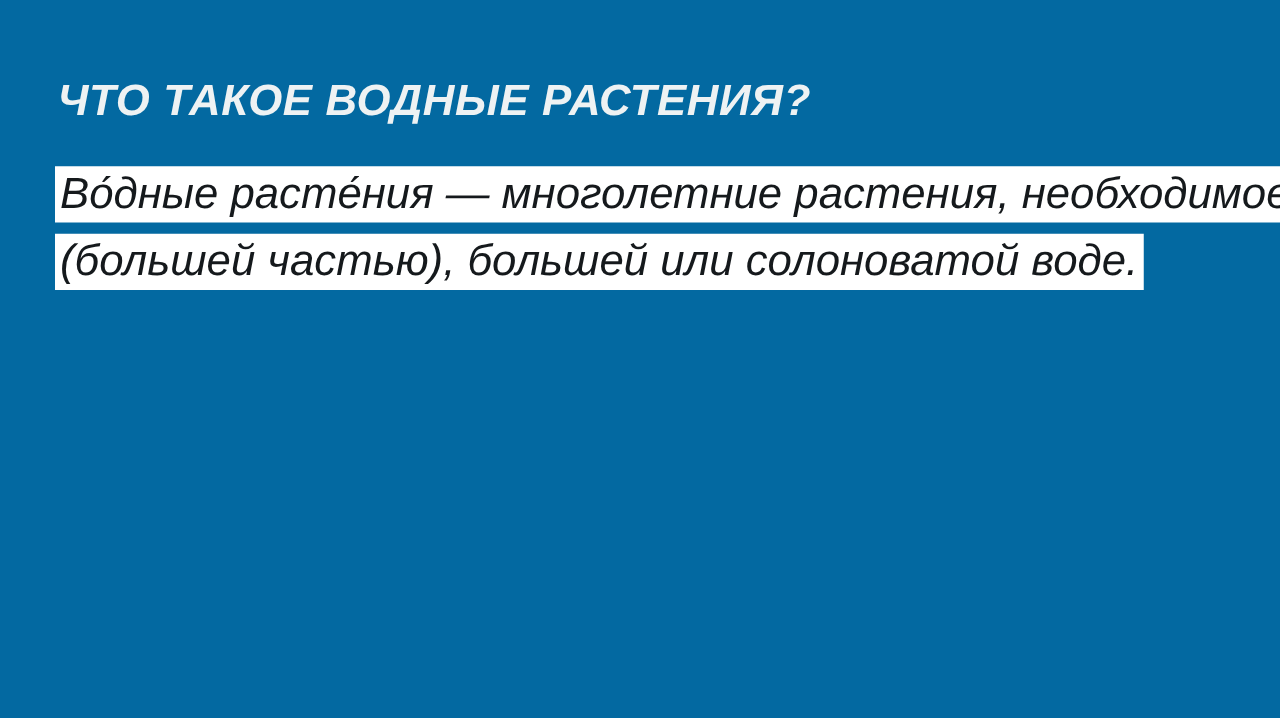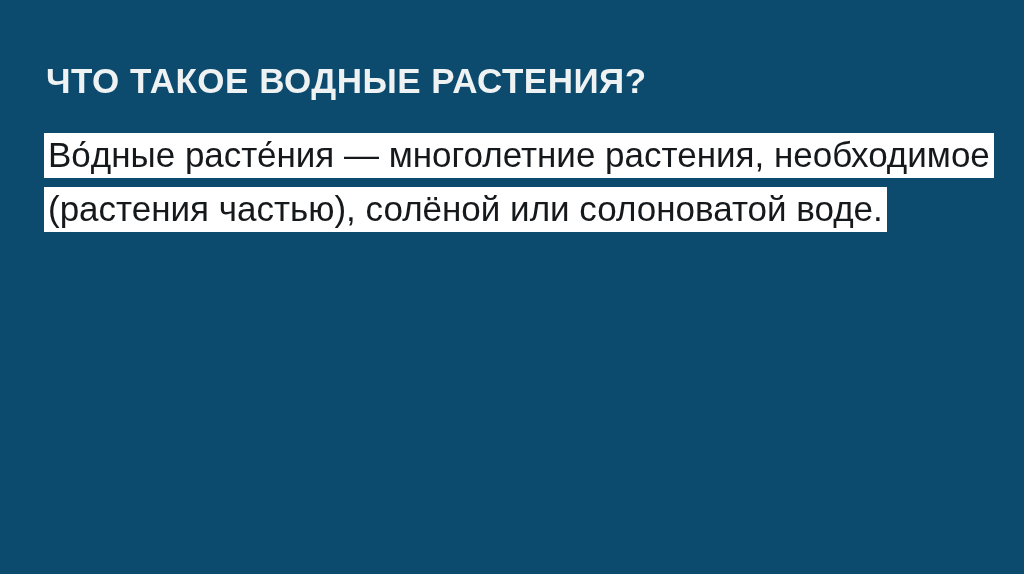--- a/index.html
+++ b/index.html
@@ -13,22 +13,23 @@
     overflow: hidden;
     background: #37464f;
     font-family: "Liberation Sans", sans-serif;
     -webkit-font-smoothing: antialiased;
   }
 
   .slide {
     position: relative;
     width: 1024px;
     height: 574px;
-    background: #0c4a6e;
+    background: #0369a1;
     box-sizing: border-box;
+    font-style: italic;
   }
 
   
   .slide-title {
     position: absolute;
     left: 46px;
     top: 60px;
     width: 920px;
     margin: 0;
     font-family: "Liberation Sans", sans-serif;
@@ -77,18 +78,18 @@
   <h1 class="slide-title">ЧТО ТАКОЕ ВОДНЫЕ РАСТЕНИЯ?</h1>
 
   <div class="body-block">
 
     <div class="body-line">
       <span class="hl">Во́дные расте́ния — многолетние растения, необходимое</span>
     </div>
 
 
     <div class="body-line">
-      <span class="hl">(растения частью), солёной или солоноватой воде.</span>
+      <span class="hl">(большей частью), большей или солоноватой воде.</span>
     </div>
 
   </div>
 
 </div>
 
 </body></html>

